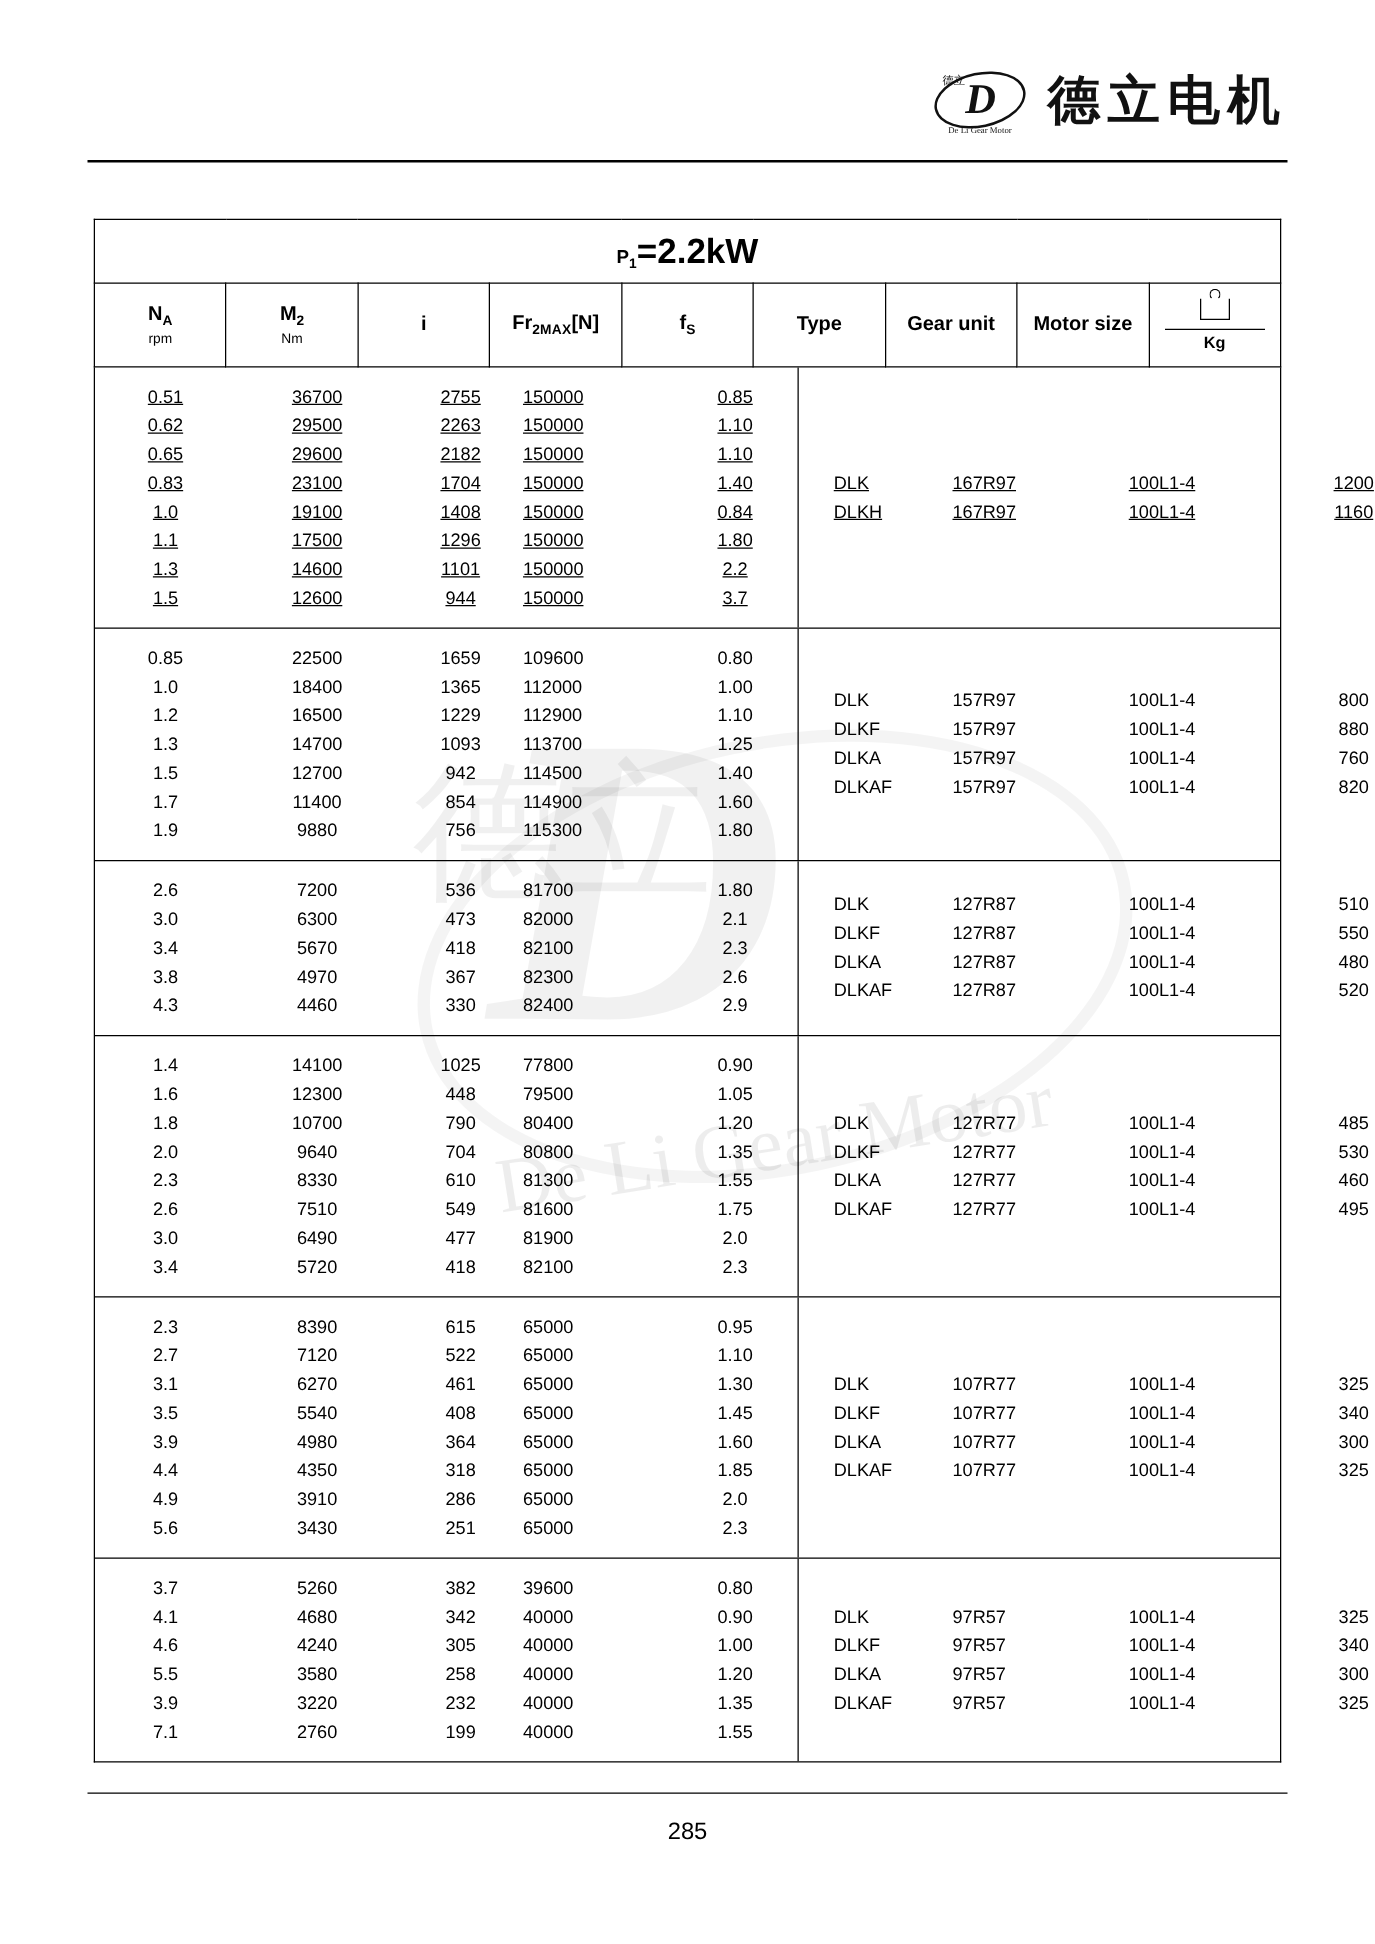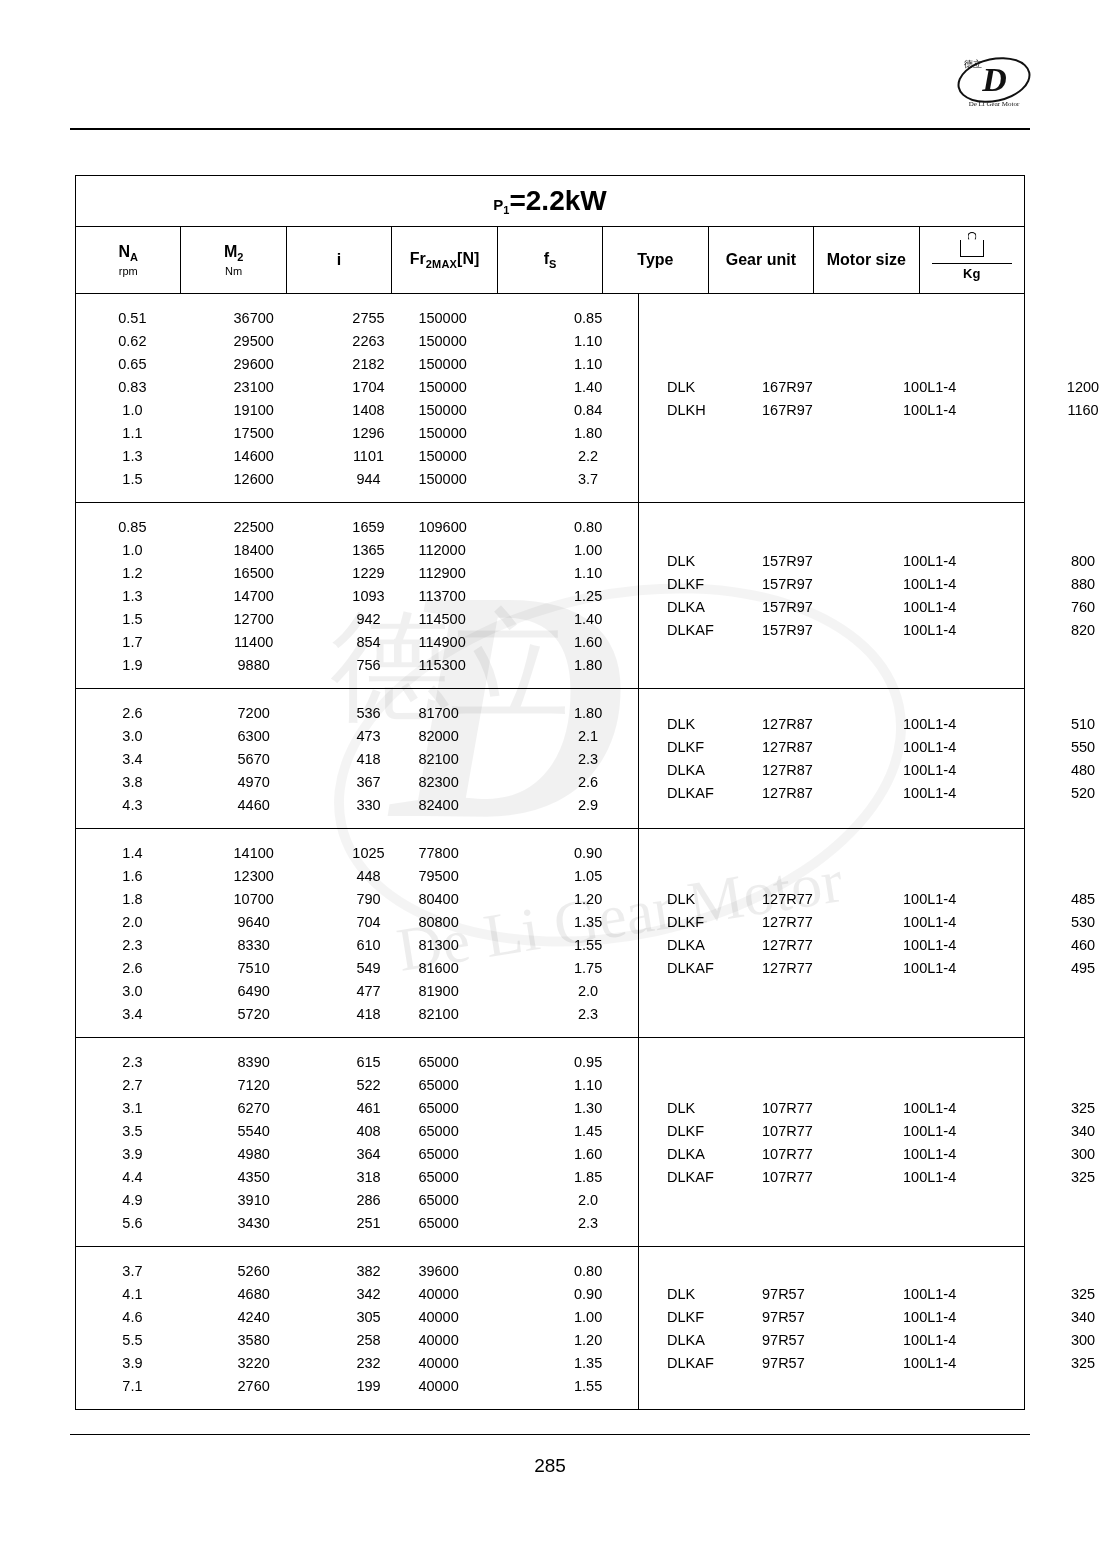--- a/index.html
+++ b/index.html
@@ -243,20 +243,21 @@
     border-bottom: 1px solid #000;
     box-sizing: border-box;
   }
   .block {
     display: flex;
     border-top: 1px solid #000;
     box-sizing: border-box;
   }
   .block:first-child {
     border-top: none;
+    text-decoration: underline;
   }
   .block .left {
     display: flex;
     flex-direction: column;
     justify-content: center;
     border-right: 1px solid #000;
     box-sizing: border-box;
     padding: 12px 0;
   }
   .block .right {
@@ -316,20 +317,21 @@
   </div>
 
   <div class="header">
     <div class="brandwrap">
       <div class="logo-mark">
         <div class="ellipse"></div>
         <div class="cn-small">德立</div>
         <div class="bigD">D</div>
         <div class="latin-small">De Li Gear Motor</div>
       </div>
+      <div class="brand-cn">德立电机</div>
     </div>
   </div>
   <div class="header-rule"></div>
 
   <div class="table-wrap">
     <table class="main">
       <tbody>
           <tr class="title-row">
         <td colspan="9">
           <span class="p1title">P<sub>1</sub><span class="big">=2.2kW</span></span>

